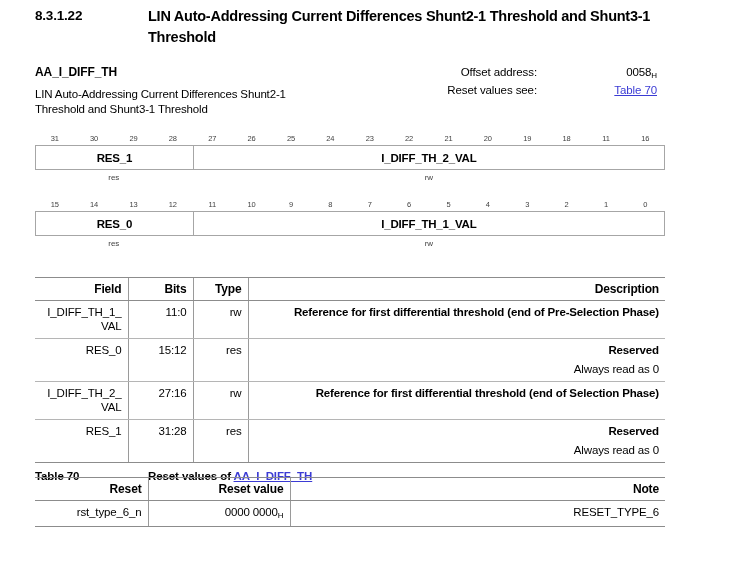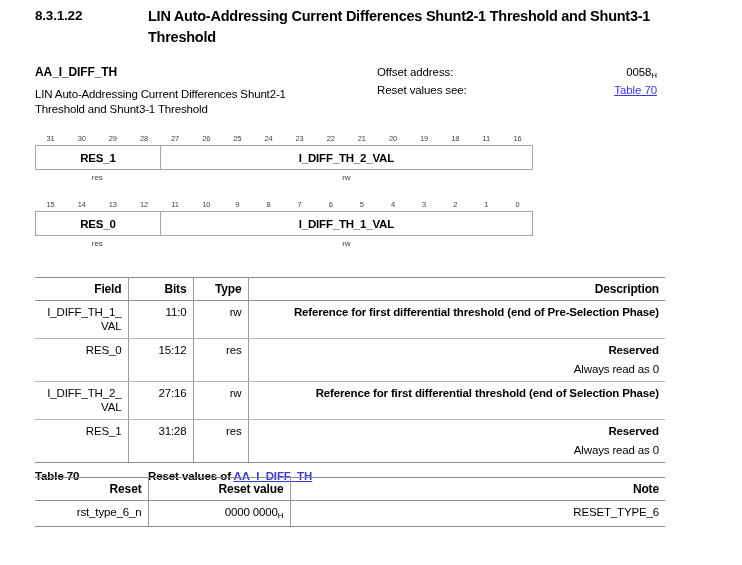--- a/index.html
+++ b/index.html
@@ -73,41 +73,41 @@
     font-size: 11.5px;
     line-height: 17px;
   }
   .meta-line {
     display: flex;
     justify-content: flex-start;
     letter-spacing: -0.1px;
   }
   .meta-label {
     width: 160px;
-    text-align: left;
+    text-align: right;
   }
   .meta-value {
     width: 120px;
     text-align: right;
   }
   .link {
     color: #3b3bd4;
   }
   sub.h {
     font-size: 8px;
     vertical-align: baseline;
     position: relative;
     top: 2px;
   }
 
   
   .bitreg {
     position: absolute;
     left: 35px;
-    width: 498px;
+    width: 630px;
   }
   #bitreg-hi { top: 132px; }
   #bitreg-lo { top: 198px; }
 
   .bitnums {
     display: flex;
     width: 100%;
     height: 13px;
   }
   .bitnum {

